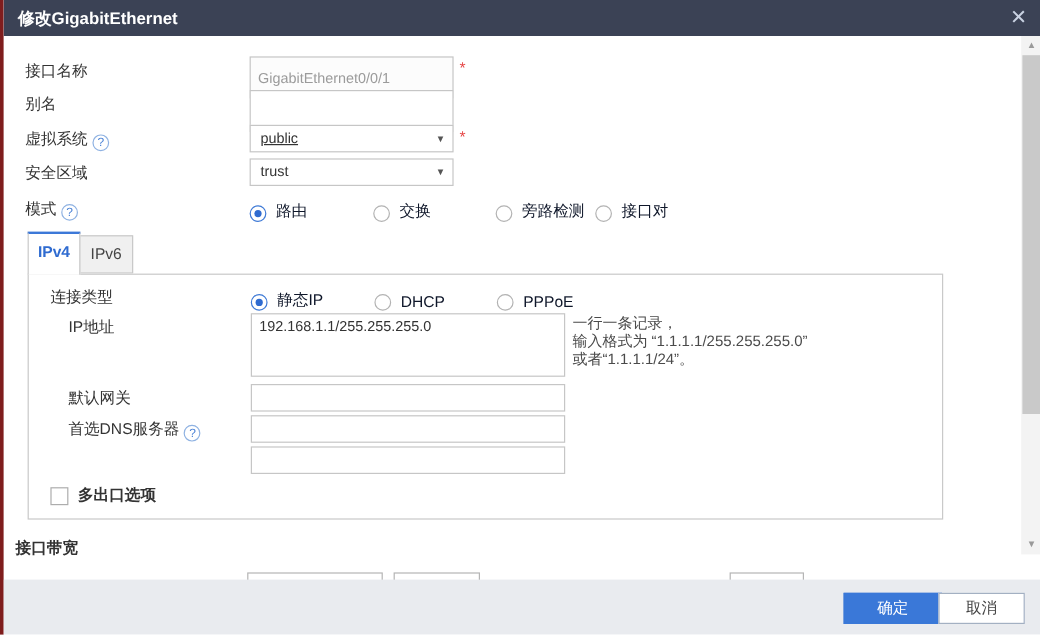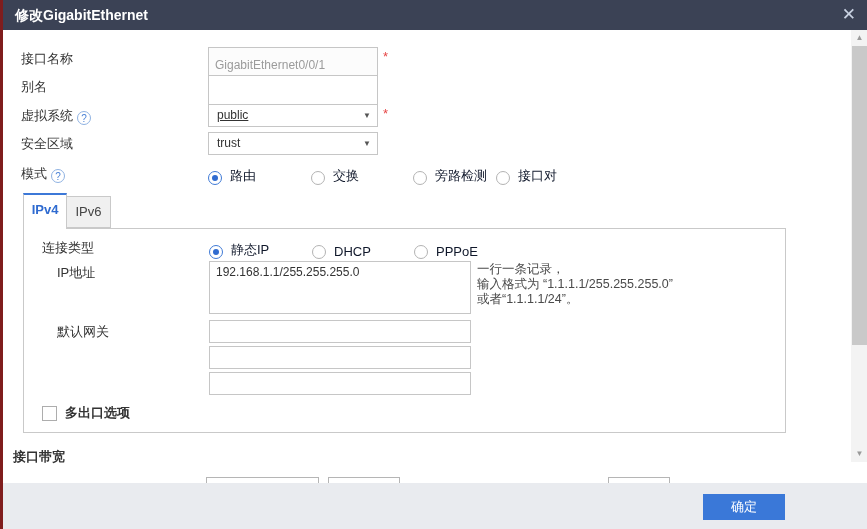--- a/index.html
+++ b/index.html
@@ -133,35 +133,37 @@
     <textarea class="ta" style="">192.168.1.1/255.255.255.0</textarea>
     <div class="hint">
       <div>一行一条记录，</div>
       <div>输入格式为 “1.1.1.1/255.255.255.0”</div>
       <div>或者“1.1.1.1/24”。</div>
     </div>
 
     <div class="lbl" style="left:33px; top:91px;">默认网关</div>
     <input class="ptxt" style="top: 91px;">
 
+    <div class="lbl" style="left:33px; top:117px;"><span>首选DNS服务器</span><span class="help">?</span></div>
     <input class="ptxt" style="top: 117px;">
 
     <input class="ptxt" style="top: 143px;">
 
     <div class="checkbox"></div>
     <div class="cb-label">多出口选项</div>
   </div>
 
   <div class="section-title">接口带宽</div>
   <div class="stub" style="left:203px; width:113px;"></div>
   <div class="stub" style="left:325px; width:72px;"></div>
   <div class="stub" style="left:605px; width:62px;"></div>
 
   <div class="footer">
     <div class="btn btn-ok">确定</div>
+    <div class="btn btn-cancel">取消</div>
   </div>
 
   <div class="sb-track">
     <div class="sb-btn sb-up">▲</div>
     <div class="sb-thumb"></div>
     <div class="sb-btn sb-down">▼</div>
   </div>
 
 </div>
 

